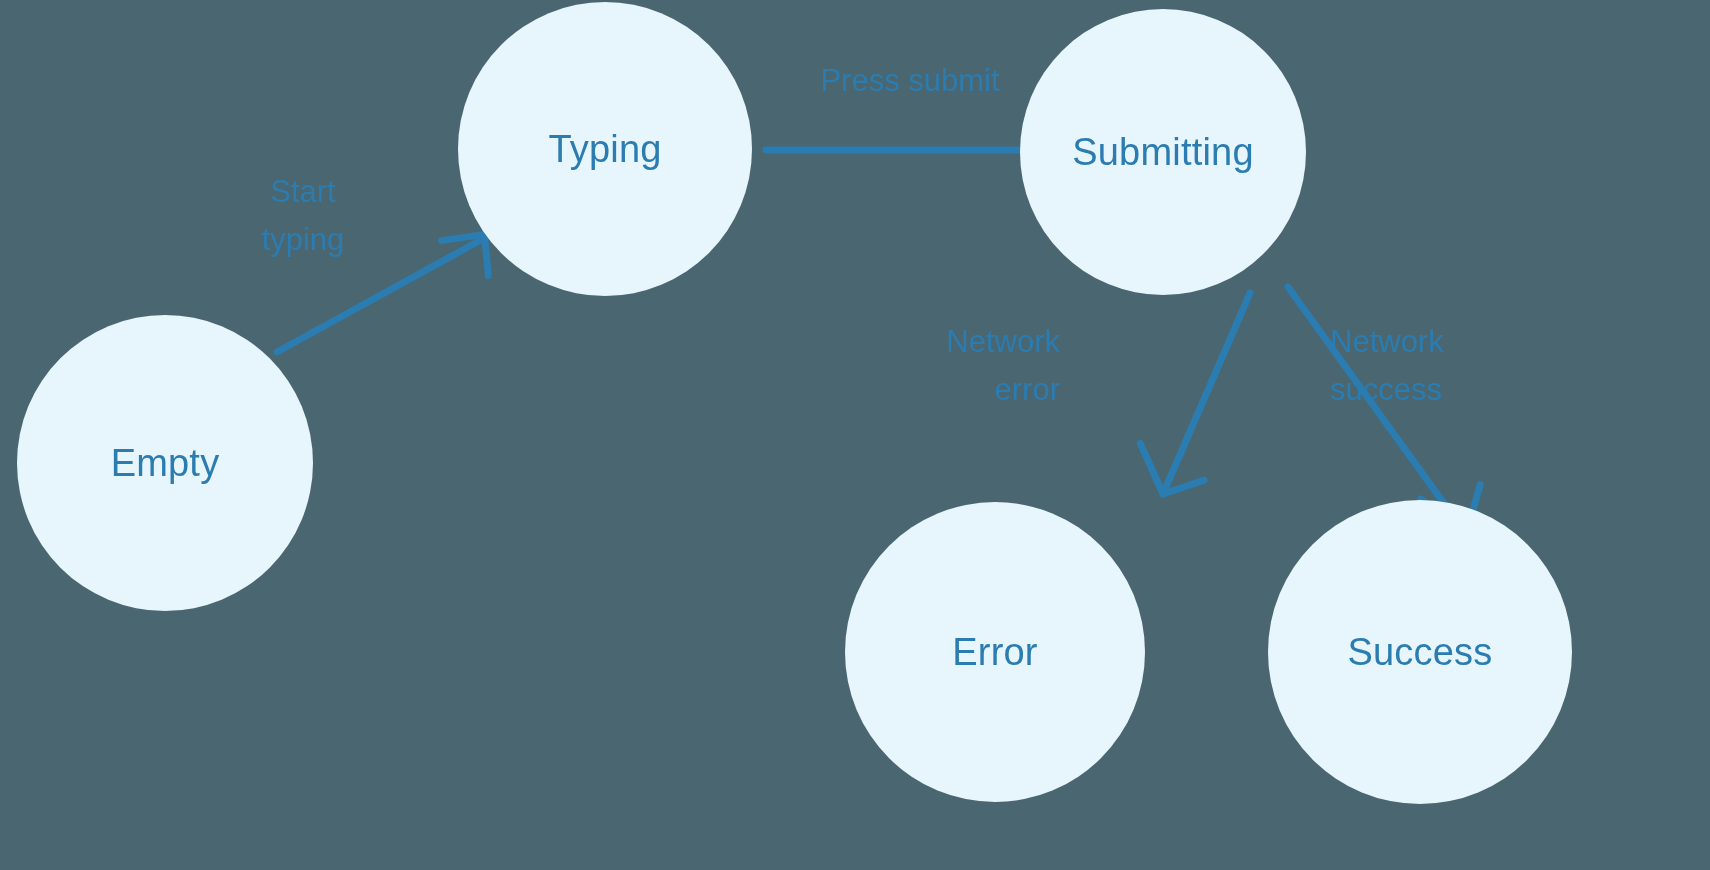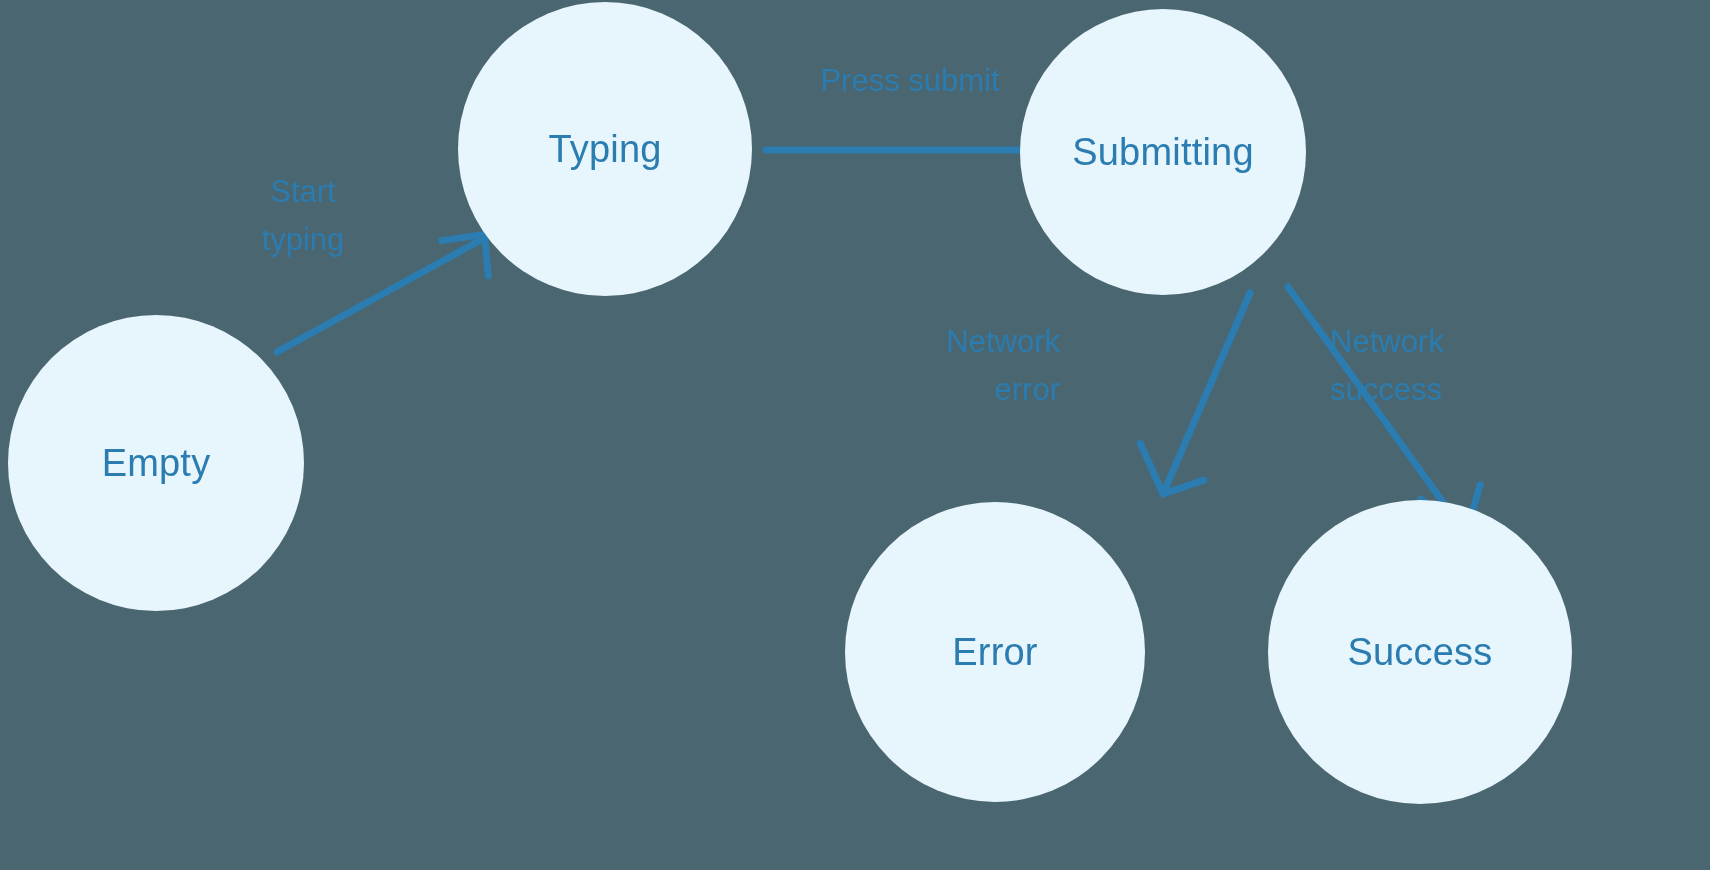--- a/index.html
+++ b/index.html
@@ -49,21 +49,21 @@
     font-size: 31px;
     font-weight: 400;
     line-height: 1.55;
     white-space: pre-line;
   }
   .edge-label.align-center { text-align: center; }
   .edge-label.align-right  { text-align: right; }
   .edge-label.align-left   { text-align: left; }
 
   
-  #node-empty      { left: 8px;    top: 315px; width: 296px; height: 296px; }
+  #node-empty      { left: 17px;    top: 315px; width: 296px; height: 296px; }
   #node-typing     { left: 458px;  top: 2px;   width: 294px; height: 294px; }
   #node-submitting { left: 1020px; top: 9px;   width: 286px; height: 286px; }
   #node-error      { left: 845px;  top: 502px; width: 300px; height: 300px; }
   #node-success    { left: 1268px; top: 500px; width: 304px; height: 304px; }
 
   
   #label-start-typing    { left: 228px;  top: 168px; width: 150px; }
   #label-press-submit    { left: 790px;  top: 57px;  width: 240px; }
   #label-network-error   { left: 880px;  top: 318px; width: 180px; }
   #label-network-success { left: 1330px; top: 318px; width: 190px; }

